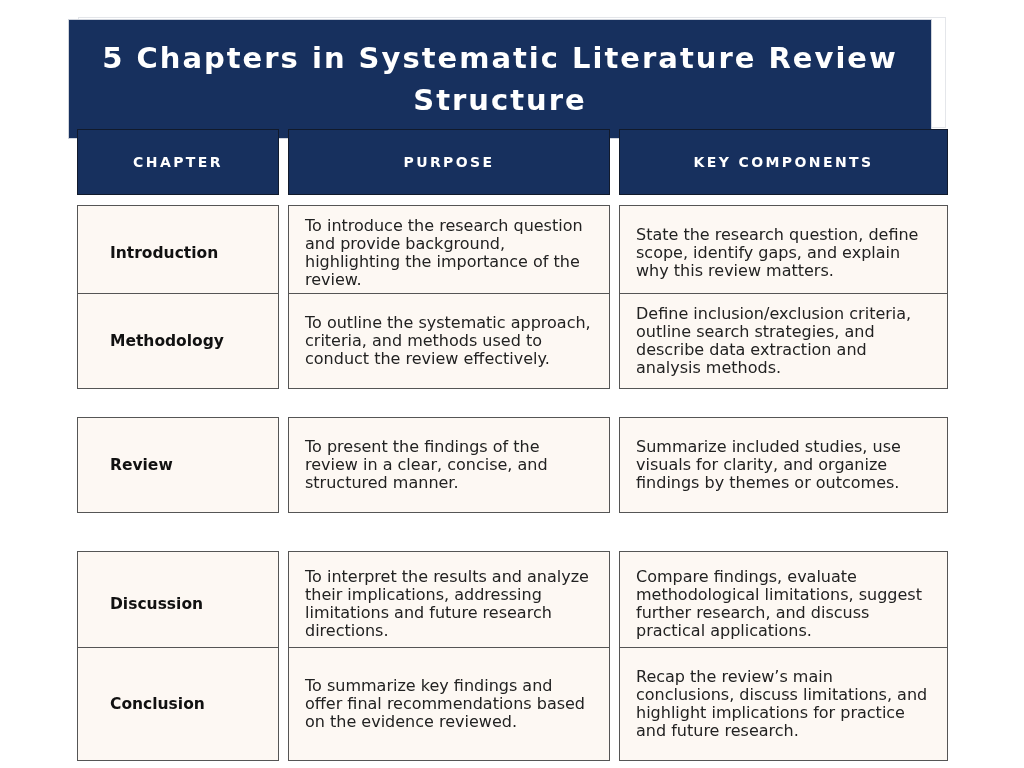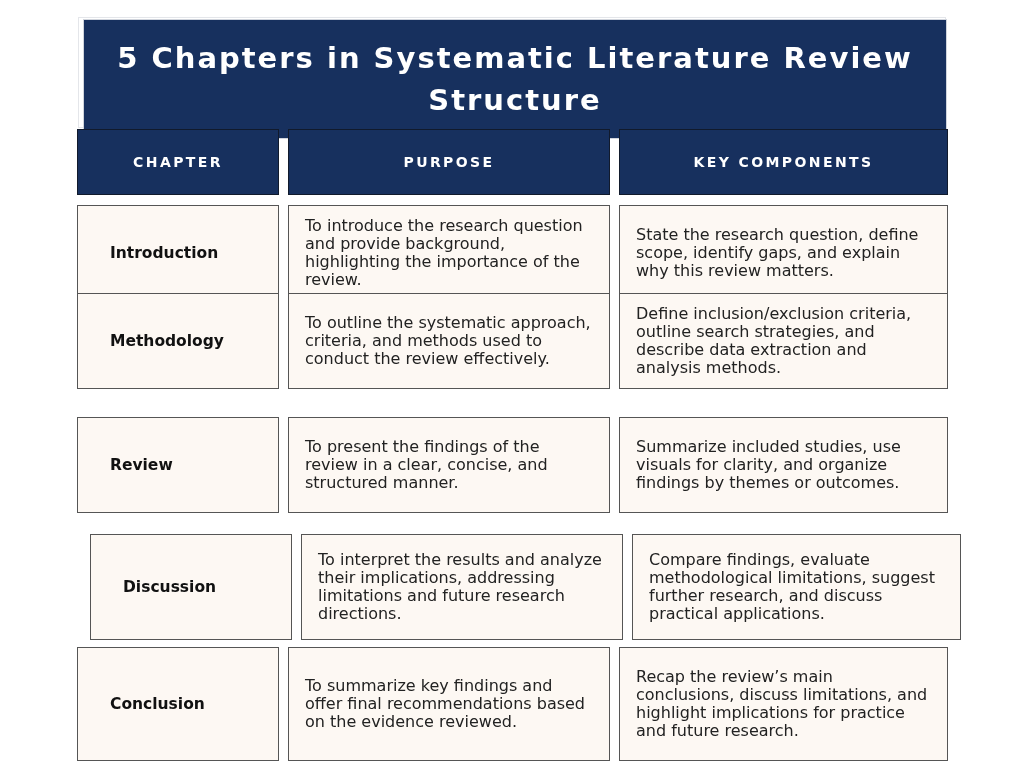--- a/index.html
+++ b/index.html
@@ -9,21 +9,21 @@
     }
     body {
       width: 1024px;
       height: 768px;
       position: relative;
       overflow: hidden;
       font-family: "DejaVu Sans", "Liberation Sans", sans-serif;
     }
     .title-box {
       position: absolute;
-      left: 83px;
+      left: 68px;
       top: 19px;
       width: 864px;
       height: 120px;
       background: #17305e;
       border: 1px solid #d0d4dc;
       box-sizing: border-box;
       display: flex;
       align-items: center;
       justify-content: center;
       text-align: center;
@@ -82,21 +82,21 @@
       line-height: 18px;
       color: #222222;
     }
     .c1 { left: 77px;  width: 202px; text-align: right; }
     .c2 { left: 288px; width: 322px; }
     .c3 { left: 619px; width: 329px; }
     .rh { top: 129px; height: 66px; }
     .r0 { top: 205px; height: 96px; }
     .r1 { top: 293px; height: 96px; }
     .r2 { top: 417px; height: 96px; }
-    .r3 { top: 534px; height: 106px; margin-left: 13px; }
+    .r3 { top: 551px; height: 106px; }
     .r4 { top: 647px; height: 114px; }
   </style>
 </head>
 <body>
 
 <div class="title-outline"></div>
 <div class="title-box">
   <h1 class="title-text">5 Chapters in Systematic Literature Review Structure</h1>
 </div>
 

